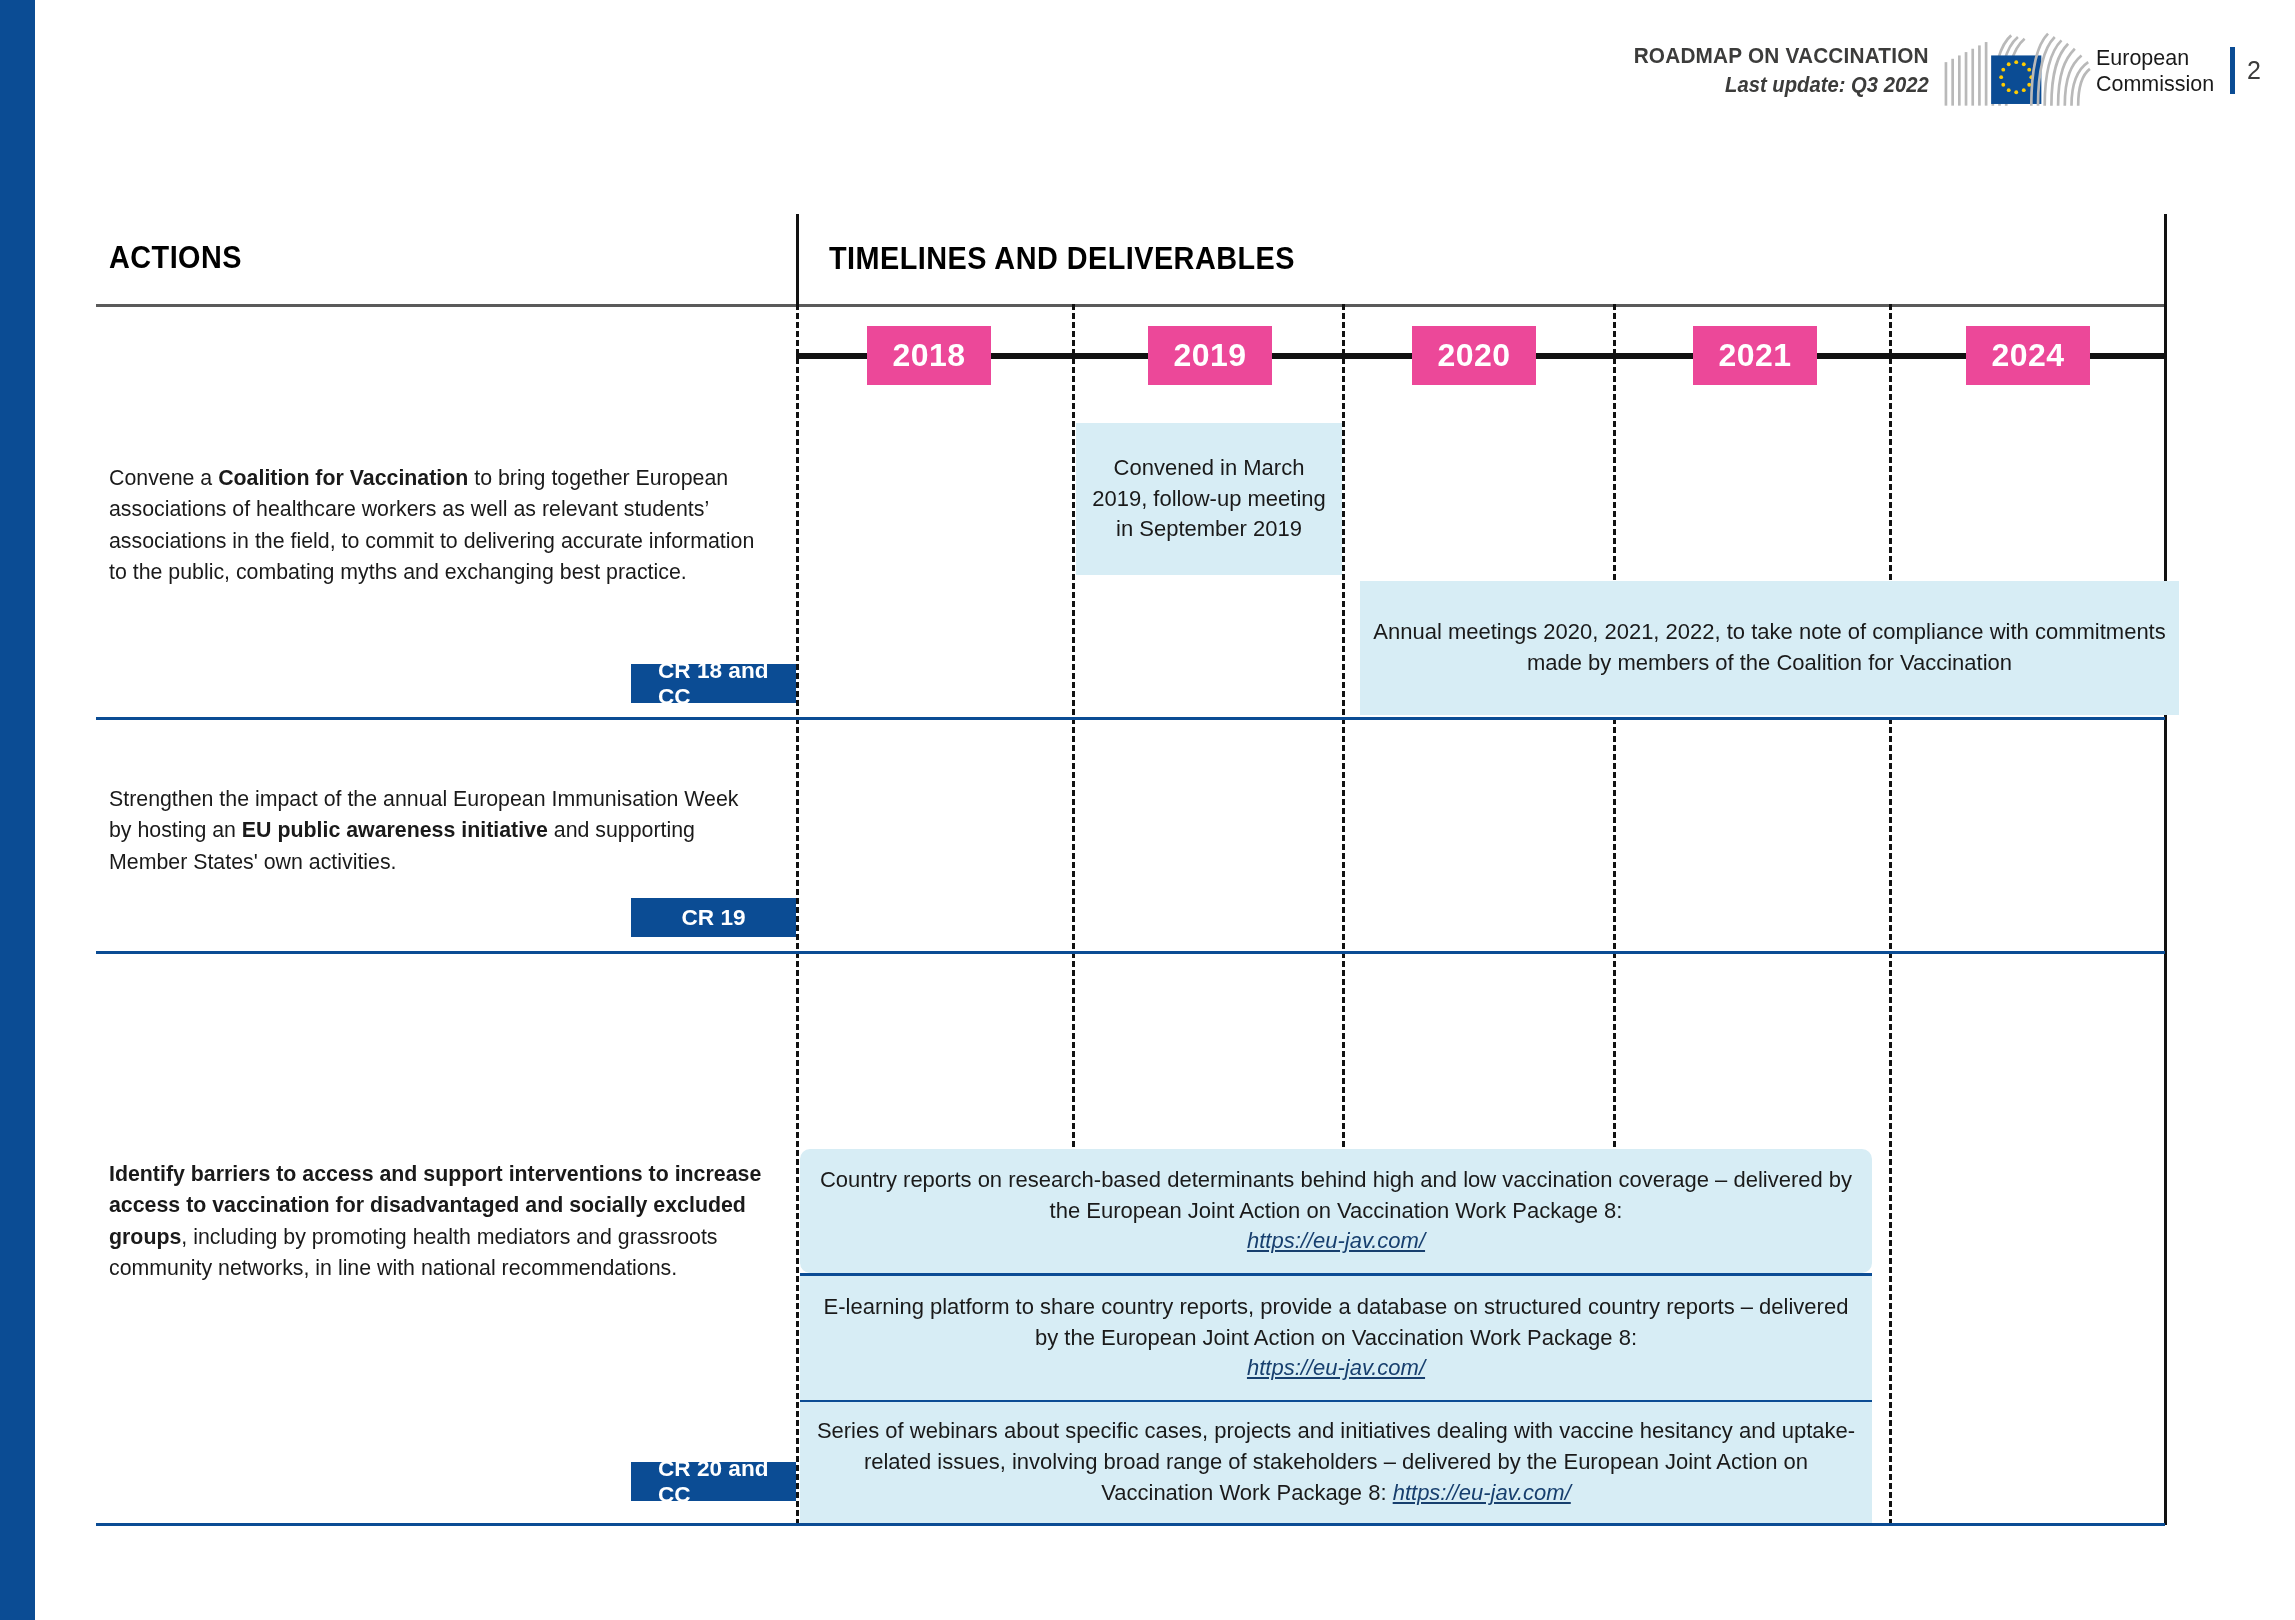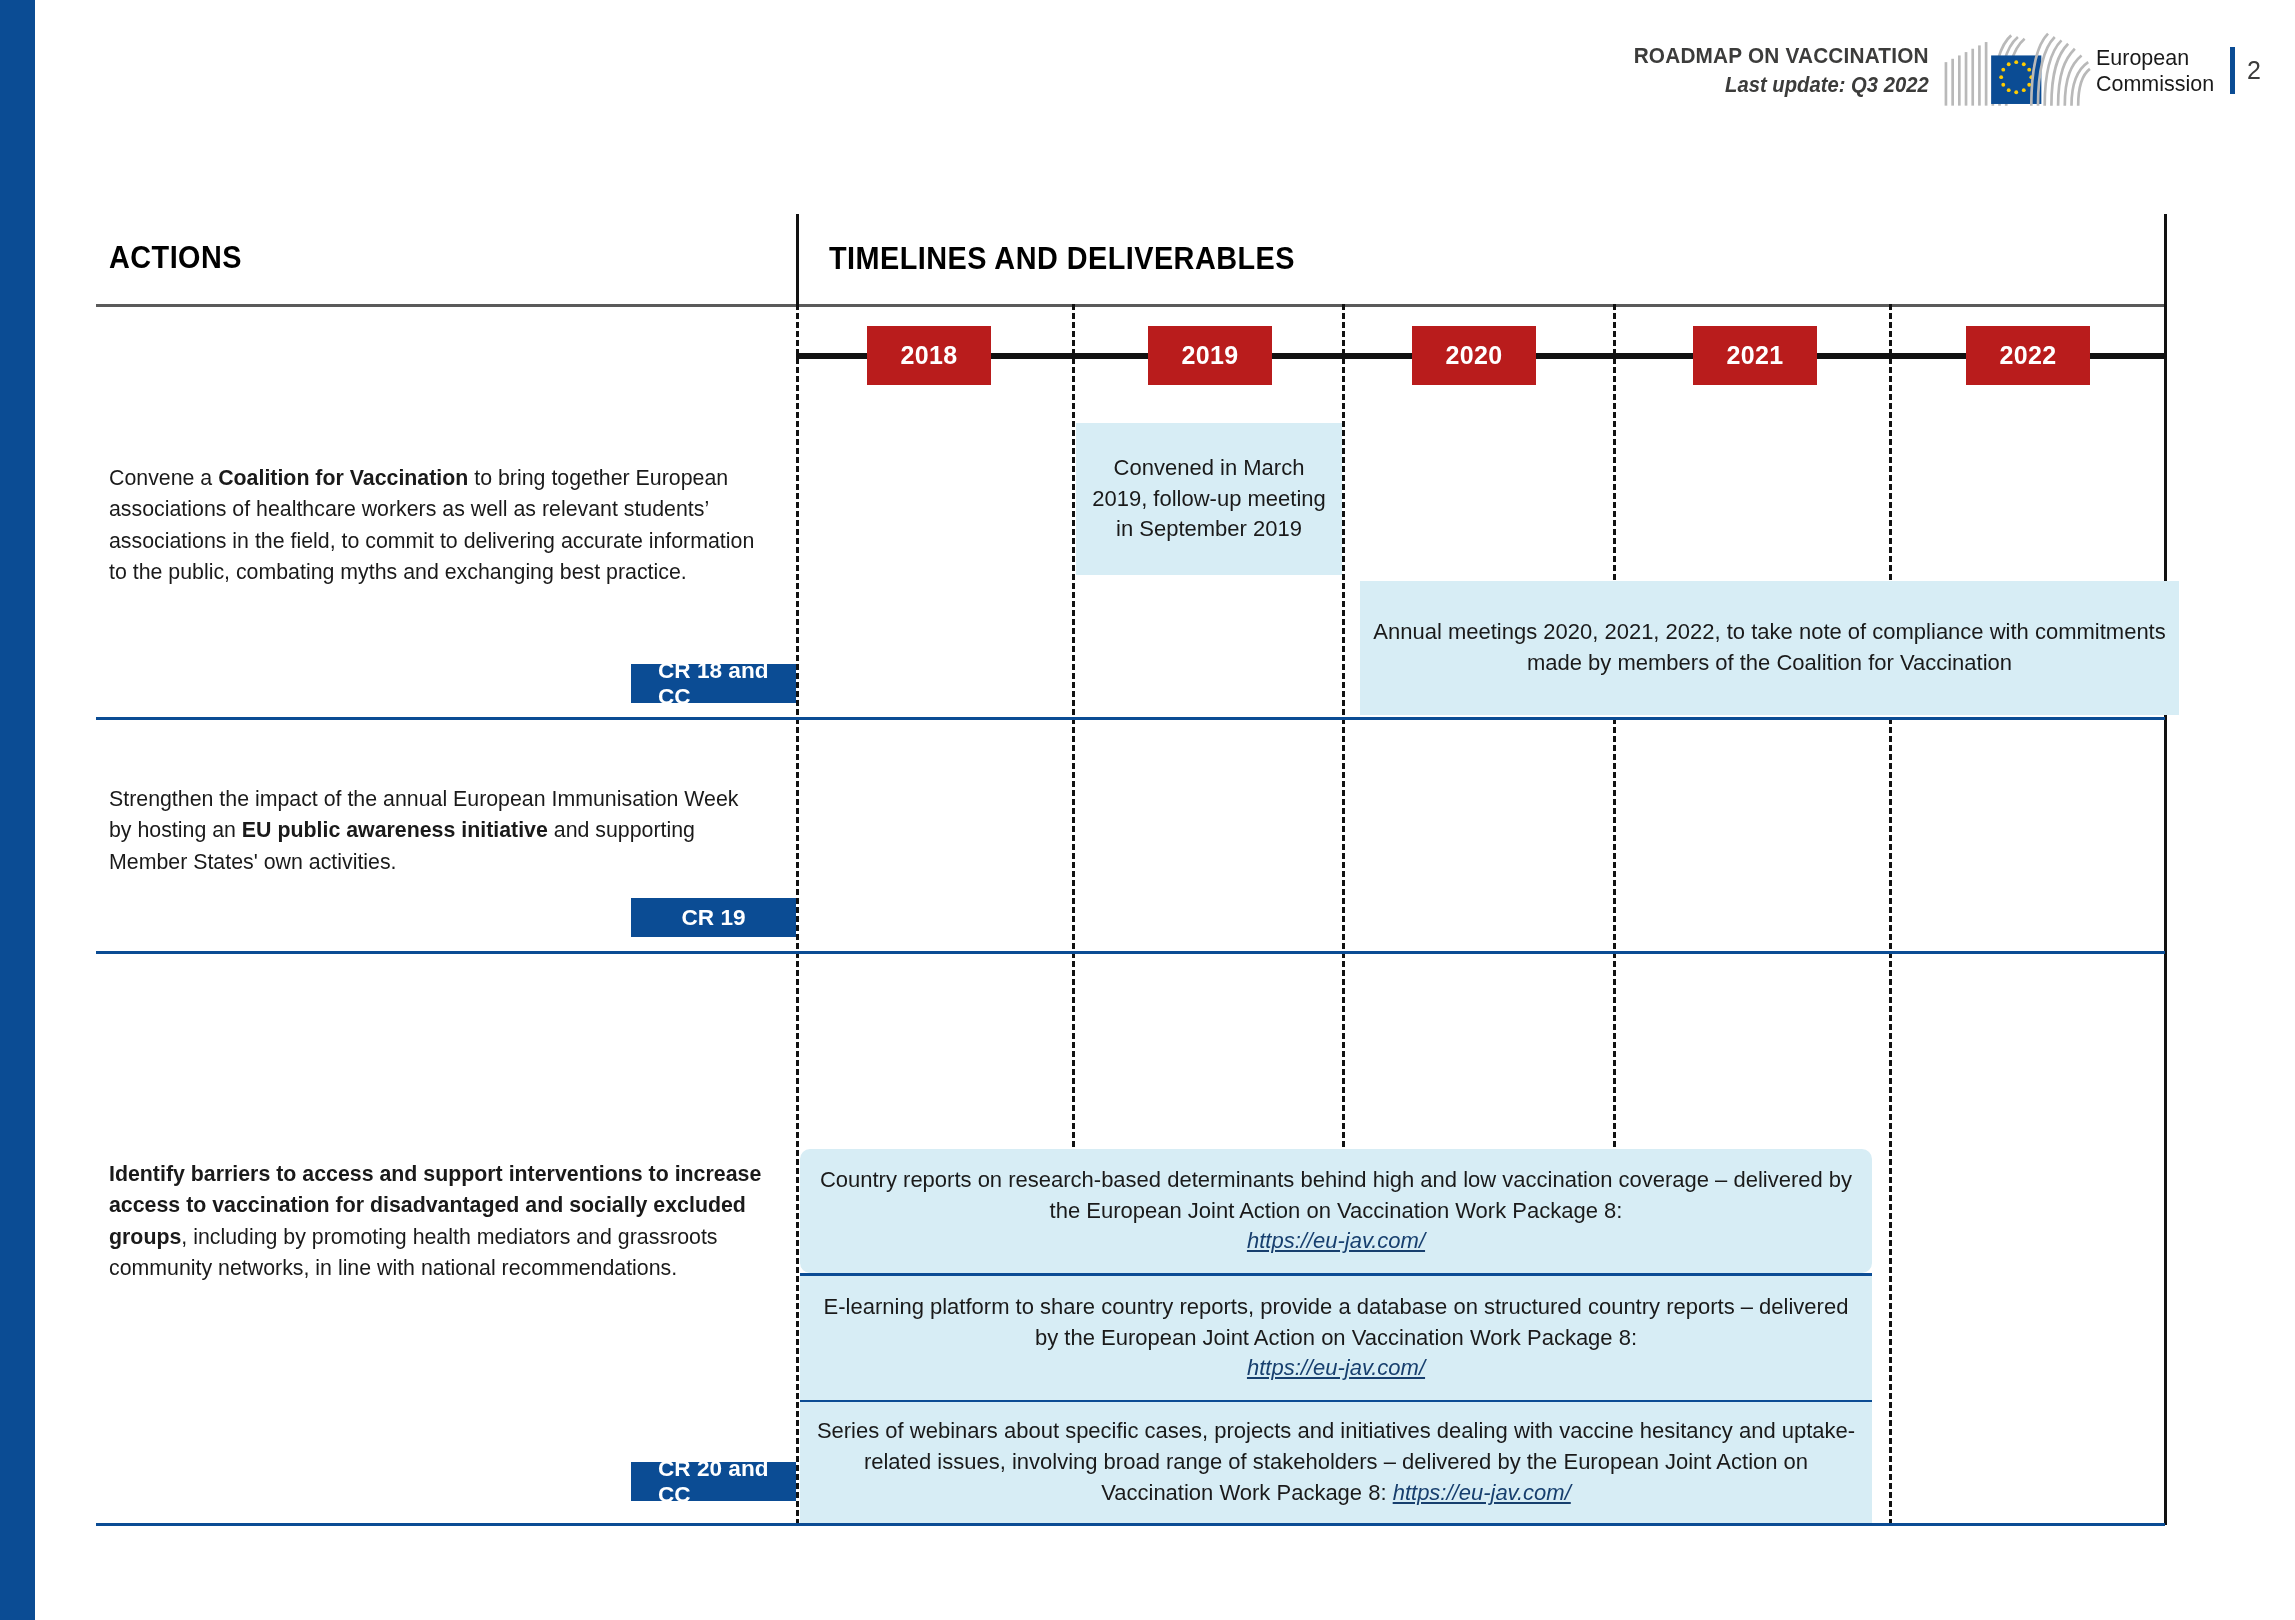--- a/index.html
+++ b/index.html
@@ -77,23 +77,23 @@
   }
 
   
   .axis-line {
     position: absolute; left: 796px; top: 353px;
     width: 1370px; height: 5.9px; background: #111;
   }
   .year-badge {
     position: absolute; top: 326px;
     width: 124px; height: 59px;
-    background: #b91c1c; color: #fff;
-    font-family: "Liberation Sans Narrow", "Liberation Sans", sans-serif;
-    font-weight: 700; font-size: 25px;
+    background: #ec4899; color: #fff;
+    font-family: "Liberation Sans Narrow", "Liberation Sans", sans-serif;
+    font-weight: 700; font-size: 32px;
     display: flex; align-items: center; justify-content: center;
     letter-spacing: 0.4px;
   }
 
   
   .vline {
     position: absolute;
     width: 0; border-left: 3.4px dashed #111;
   }
   
@@ -213,21 +213,21 @@
 
   <div class="col-title" id="title-actions">ACTIONS</div>
   <div class="col-title" id="title-timelines">TIMELINES AND DELIVERABLES</div>
   <div class="head-rule"></div>
 
   <div class="axis-line"></div>
   <div class="year-badge" style="left:867px">2018</div>
   <div class="year-badge" style="left:1148px">2019</div>
   <div class="year-badge" style="left:1412px">2020</div>
   <div class="year-badge" style="left:1693px">2021</div>
-  <div class="year-badge" style="left:1966px">2022</div>
+  <div class="year-badge" style="left:1966px">2024</div>
 
   <div class="vsolid" style="left:796px; top:214px; height:92px;"></div>
   <div class="vline" style="left:796px; top:304px; height:1221px;"></div>
   <div class="vline" style="left:1072px; top:304px; height:1221px;"></div>
   <div class="vline" style="left:1342px; top:304px; height:1221px;"></div>
   <div class="vline" style="left:1613px; top:304px; height:1221px;"></div>
   <div class="vline" style="left:1889px; top:304px; height:1221px;"></div>
   <div class="vsolid" style="left:2164px; top:214px; height:1311px;"></div>
 
   <div class="rowline" style="top:717px; width:2069px;"></div>

